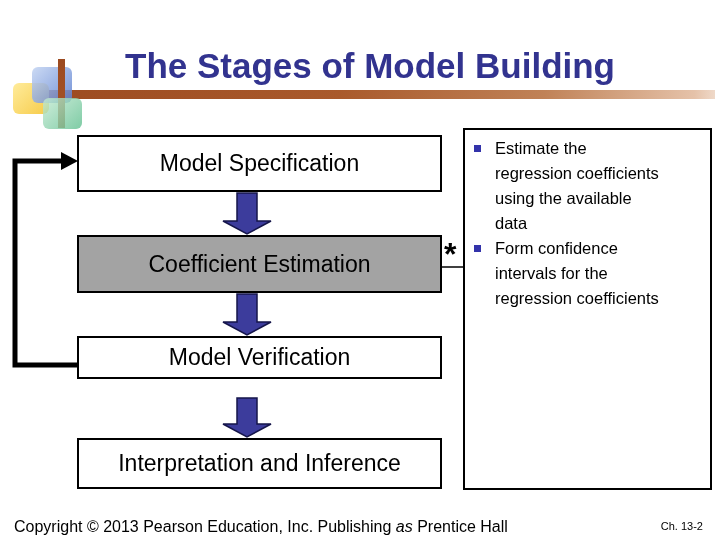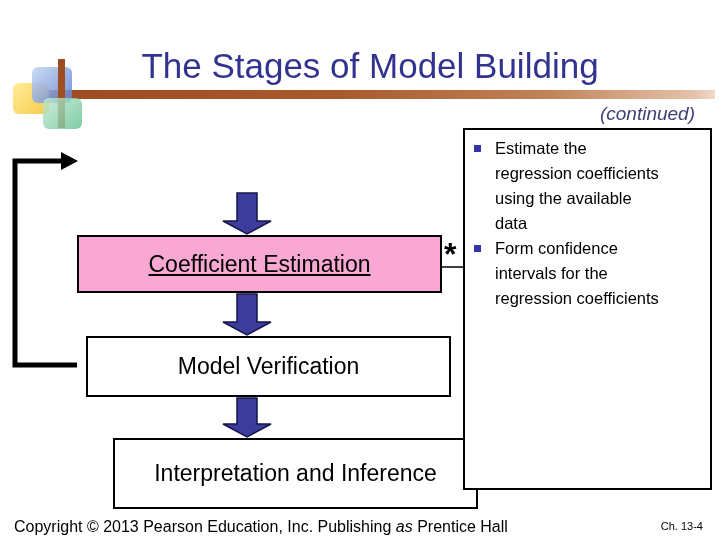--- a/index.html
+++ b/index.html
@@ -9,21 +9,21 @@
     background: #ffffff;
     overflow: hidden;
     font-family: "Liberation Sans", "DejaVu Sans", sans-serif;
     margin: 0 auto;
   }
   
   .title {
     position: absolute; left: 20px; right: 0; top: 46px;
     margin: 0;
     text-align: center;
-    font-size: 35px; font-weight: 400;
+    font-size: 35px; font-weight: 700;
     color: #32338f;
     letter-spacing: 0px;
   }
   .accent-bar {
     position: absolute; left: 33px; top: 90px;
     width: 682px; height: 9px;
     background: linear-gradient(to right, #9c4a20 0%, #a95a2c 45%, #c08257 75%, #e5c2a9 97%, #efd9c9 100%);
     z-index: 0;
   }
   .continued {
@@ -56,25 +56,25 @@
   
   .flow-box {
     position: absolute; left: 77px; width: 365px;
     box-sizing: border-box;
     border: 2px solid #000;
     background: #fff;
     display: flex; align-items: center; justify-content: center;
     font-size: 23px; color: #000;
     z-index: 5;
   }
-  .flow-box.highlight { background: #f9a8d4; text-decoration: underline; }
+  .flow-box.highlight { background: #a3a3a3; }
   .box-1 { top: 135px; height: 57px; }
   .box-2 { top: 235px; height: 58px; }
-  .box-3 { top: 336px; height: 61px; margin-left: 9px; }
-  .box-4 { top: 438px; height: 71px; margin-left: 36px; }
+  .box-3 { top: 336px; height: 43px; }
+  .box-4 { top: 438px; height: 51px; }
   .connectors {
     position: absolute; left: 0; top: 0; width: 720px; height: 540px;
     z-index: 4; pointer-events: none;
   }
   .asterisk {
     position: absolute; left: 444px; top: 238px;
     font-size: 32px; font-weight: bold; color: #000;
     line-height: 1; z-index: 6;
   }
   
@@ -114,36 +114,38 @@
 
 <div class="slide">
 
   <div class="accent-bar"></div>
   <div class="logo-sq logo-yellow"></div>
   <div class="logo-sq logo-blue"></div>
   <div class="logo-vline"></div>
   <div class="logo-sq logo-green"></div>
 
   <h1 class="title">The Stages of Model Building</h1>
-  <div class="continued">(continued)</div>
 
   <svg class="connectors" viewBox="0 0 720 540">
 
     <path d="M 62,161 L 15,161 L 15,365 L 77,365" fill="none" stroke="#000" stroke-width="5"></path>
     <polygon points="61,152 61,170 78,161" fill="#000"></polygon>
 
     <polygon points="237,193 257,193 257,221 271,221 247,234 223,221 237,221" fill="#3c3c9c" stroke="#15154a" stroke-width="1.5"></polygon>
 
     <polygon points="237,294 257,294 257,322 271,322 247,335 223,322 237,322" fill="#3c3c9c" stroke="#15154a" stroke-width="1.5"></polygon>
 
     <polygon points="237,398 257,398 257,424 271,424 247,437 223,424 237,424" fill="#3c3c9c" stroke="#15154a" stroke-width="1.5"></polygon>
 
     <line x1="441" y1="267" x2="464" y2="267" stroke="#000" stroke-width="1.5"></line>
   </svg>
 
+  <div class="flow-box box-1">
+    <span>Model Specification</span>
+  </div>
   <div class="flow-box box-2 highlight">
     <span>Coefficient Estimation</span>
   </div>
   <div class="flow-box box-3">
     <span>Model Verification</span>
   </div>
   <div class="flow-box box-4">
     <span>Interpretation and Inference</span>
   </div>
 
@@ -159,15 +161,15 @@
     </div>
     <div class="bullet-item">
       <span class="bullet-sq"></span>
       <span class="bullet-text">Form confidence
 intervals for the
 regression coefficients</span>
     </div>
   </div>
 
   <div class="footer-copyright"><span>Copyright © 2013 Pearson Education, Inc. Publishing </span><i>as</i><span> Prentice Hall</span></div>
-  <div class="footer-page">Ch. 13-4</div>
+  <div class="footer-page">Ch. 13-2</div>
 
 </div>
 
 </body></html>

